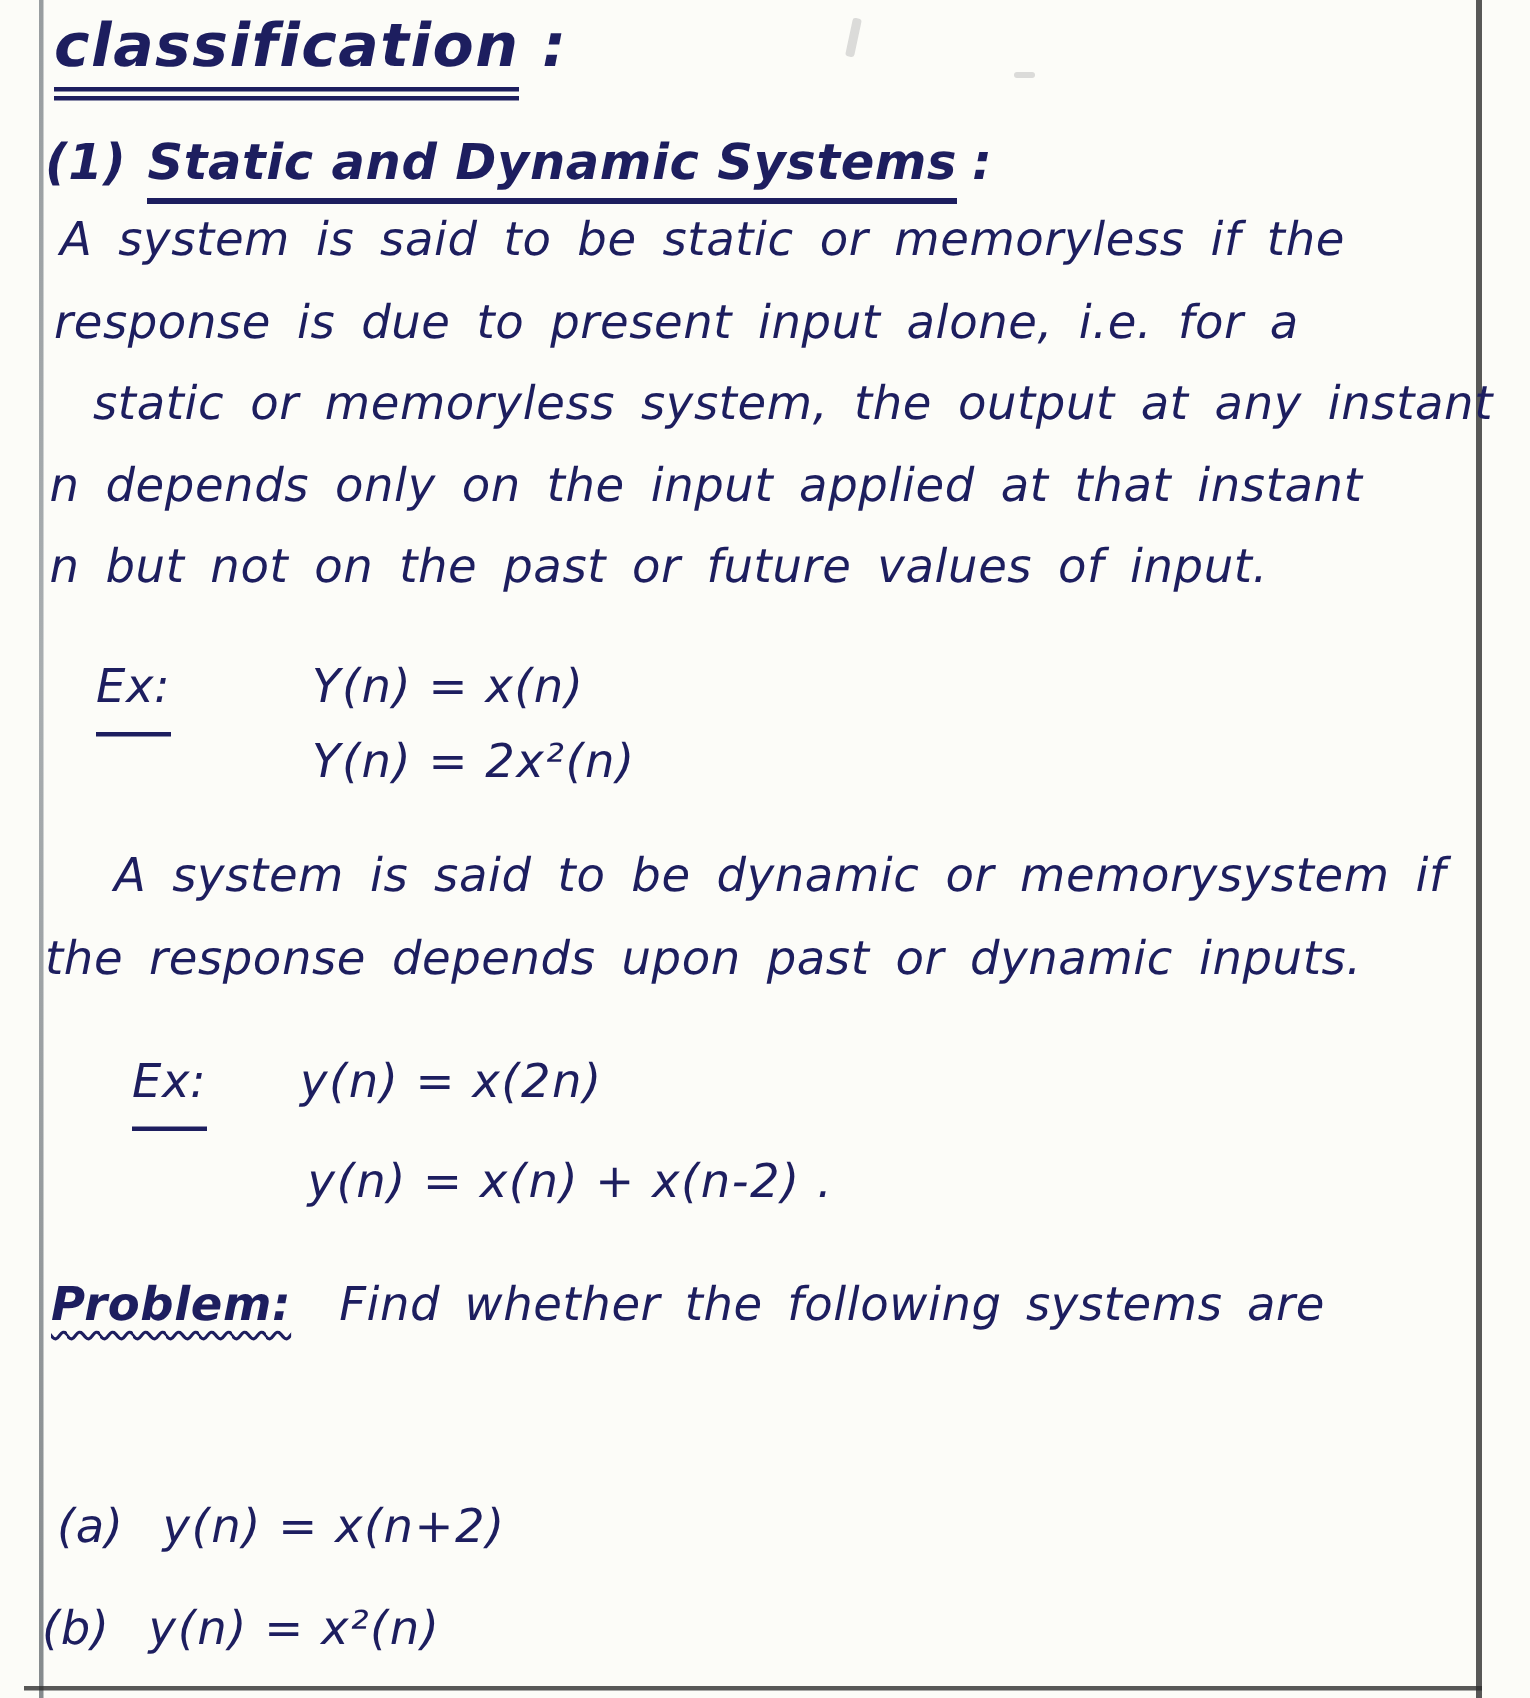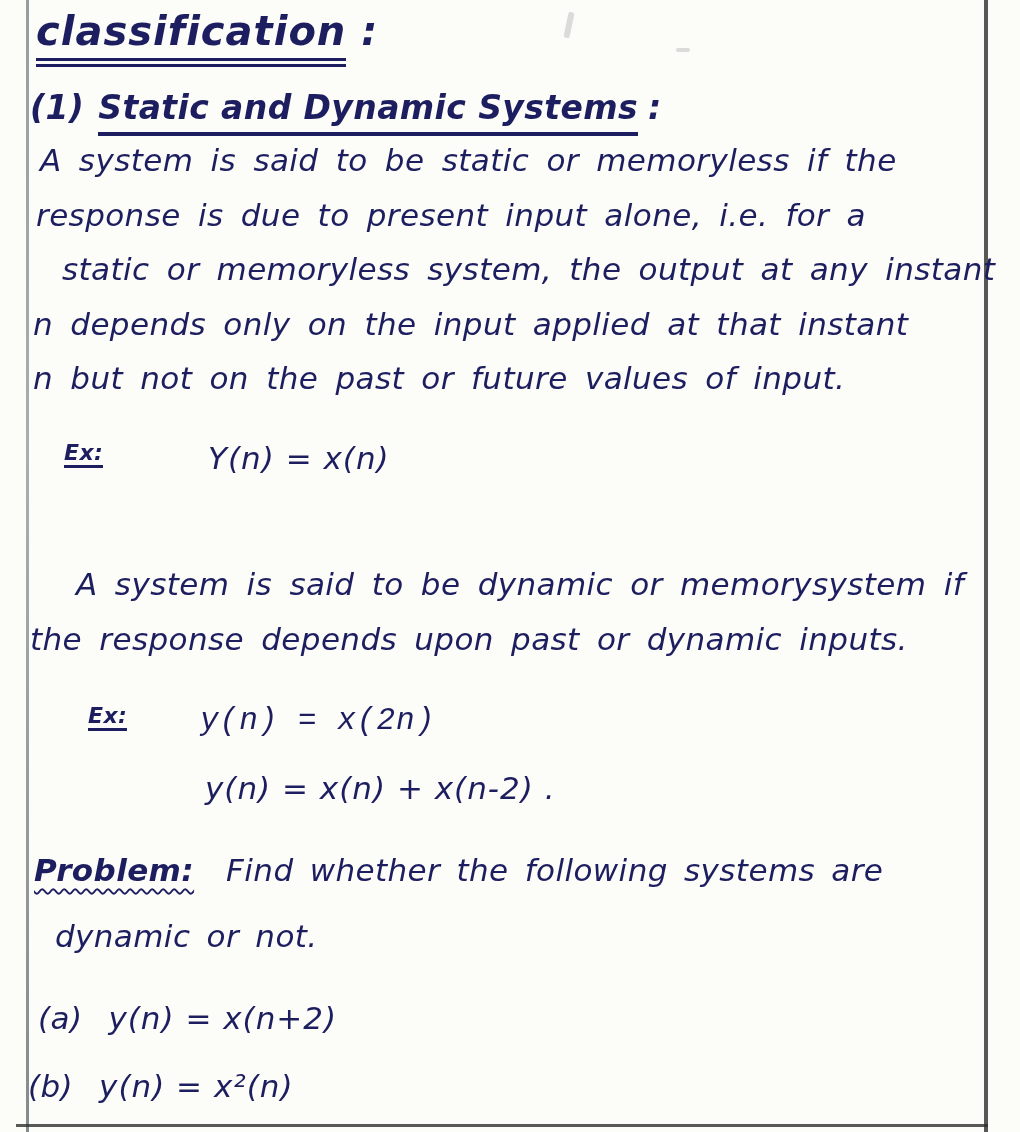--- a/index.html
+++ b/index.html
@@ -56,30 +56,30 @@
   .heading-colon{margin-left:10px;}
   .para{font-size:31px;word-spacing:7px;}
   .p1-l1{top:142px;left:40px;text-align:center;}
   .p1-l2{top:197px;left:36px;}
   .p1-l3{top:251px;left:33px;margin-left:29px;}
   .p1-l4{top:306px;left:33px;text-align:center;}
   .p1-l5{top:360px;left:33px;}
   .p2-l1{top:566px;left:40px;margin-left:36px;}
   .p2-l2{top:621px;left:30px;}
   .ex-label{
-    font-size:22px;font-weight:bold;
-    display:inline-block;padding-bottom:0;
+    font-size:31px;font-weight:normal;
+    display:inline-block;padding-bottom:12px;
     border-bottom:3px solid var(--ink);
   }
   .eq{font-size:31px;letter-spacing:1px;text-align:center;}
   .ex1-label{top:440px;left:64px;}
   .ex1-eq1{top:440px;left:208px;}
   .ex1-eq2{top:490px;left:208px;}
   .ex2-label{top:703px;left:88px;}
-  .ex2-eq1{top:703px;left:200px;font-family:Liberation Mono, monospace;}
+  .ex2-eq1{top:703px;left:200px;}
   .ex2-eq2{top:770px;left:205px;}
   .problem-row{top:852px;left:34px;font-size:31px;word-spacing:6px;}
   .problem-label{
     font-weight:bold;
     text-decoration:underline;
     text-decoration-style:wavy;
     text-decoration-thickness:2px;
     text-underline-offset:7px;
     margin-right:32px;
   }
@@ -112,34 +112,34 @@
   <div class="hw para p1-l1">A system is said to be static or memoryless if the</div>
   <div class="hw para p1-l2">response is due to present input alone, i.e. for a</div>
   <div class="hw para p1-l3">static or memoryless system, the output at any instant</div>
   <div class="hw para p1-l4">n depends only on the input applied at that instant</div>
   <div class="hw para p1-l5">n but not on the past or future values of input.</div>
 
   <div class="hw ex1-label">
     <span class="ex-label">Ex:</span>
   </div>
   <div class="hw eq ex1-eq1">Y(n) = x(n)</div>
+  <div class="hw eq ex1-eq2">Y(n) = 2x²(n)</div>
 
   <div class="hw para p2-l1">A system is said to be dynamic or memorysystem if</div>
   <div class="hw para p2-l2">the response depends upon past or dynamic inputs.</div>
 
   <div class="hw ex2-label">
     <span class="ex-label">Ex:</span>
   </div>
   <div class="hw eq ex2-eq1">y(n) = x(2n)</div>
   <div class="hw eq ex2-eq2">y(n) = x(n) + x(n-2) .</div>
 
   <div class="hw problem-row">
     <span class="problem-label">Problem:</span><span>Find whether the following systems are</span>
   </div>
-  <div class="hw problem-l2">dynamic or not.</div>
 
   <div class="hw item-row item-a">
     <span class="item-label">(a)</span><span class="eq">y(n) = x(n+2)</span>
   </div>
   <div class="hw item-row item-b">
     <span class="item-label">(b)</span><span class="eq">y(n) = x²(n)</span>
   </div>
 
 </div>
 

